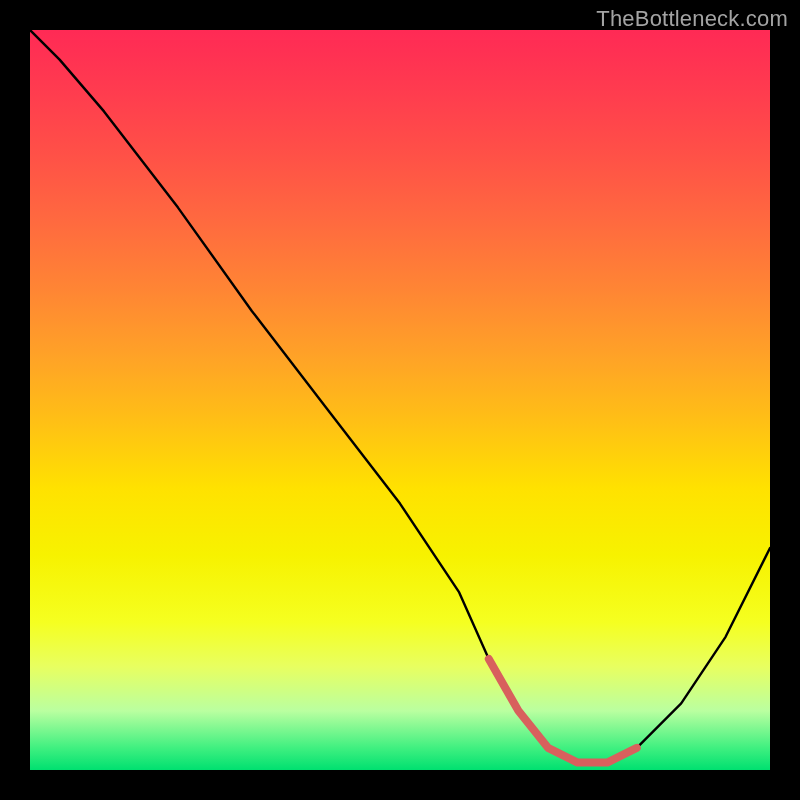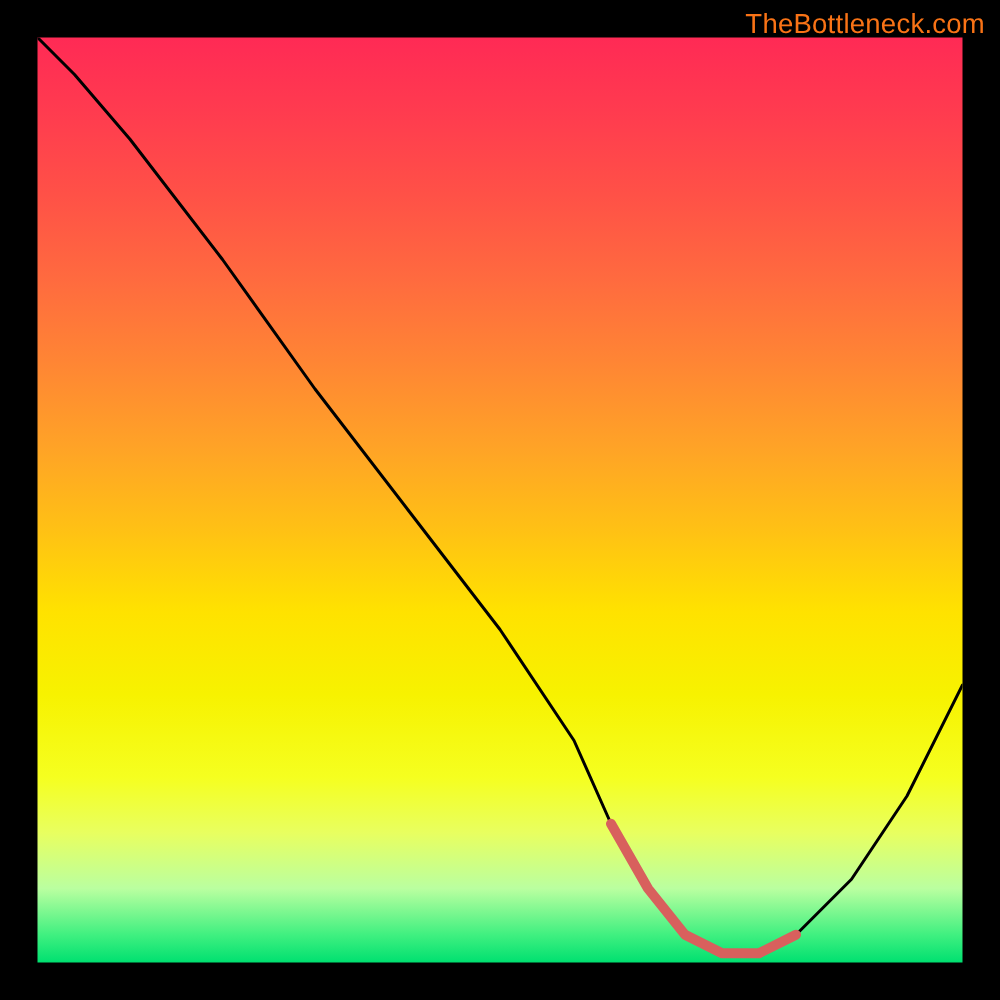--- a/index.html
+++ b/index.html
@@ -35,21 +35,21 @@
       #f5ff20 80%,
       #e8ff60 86%,
       #baffa0 92%,
       #40f080 97%,
       #00e070 100%);
   }
   .watermark {
     position: absolute;
     top: 6px;
     right: 12px;
-    color: #f97316;
+    color: #a3a3a3;
     font-size: 22px;
     font-weight: 500;
     letter-spacing: 0.2px;
   }
   svg.overlay {
     position: absolute;
     left: 0;
     top: 0;
     width: 740px;
     height: 740px;

